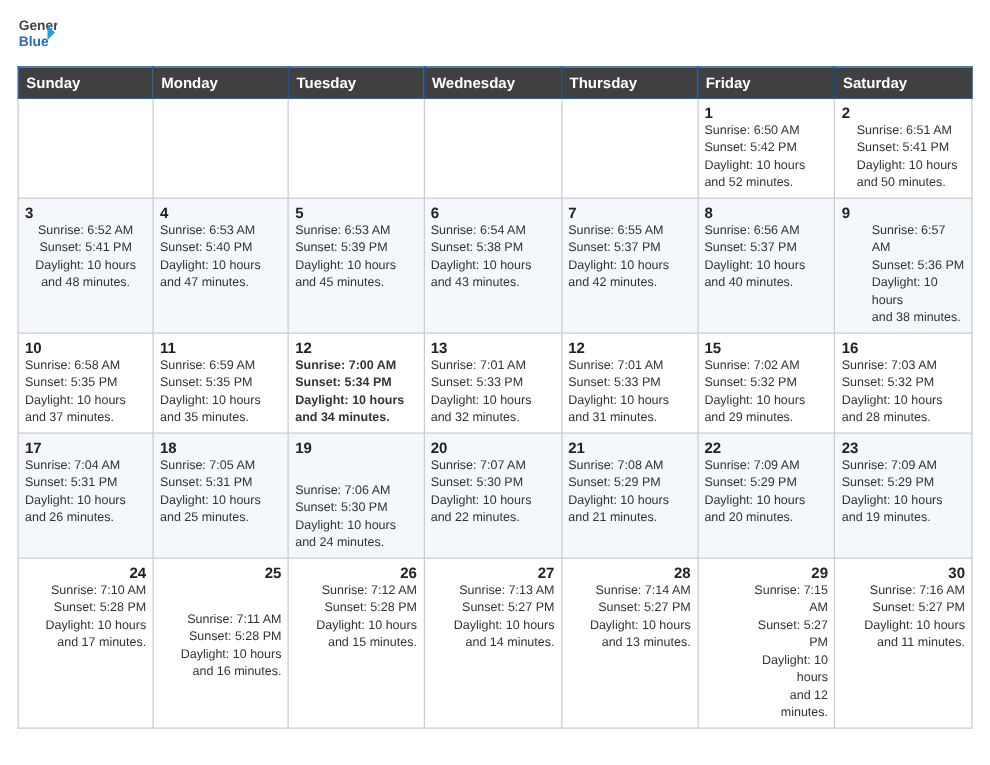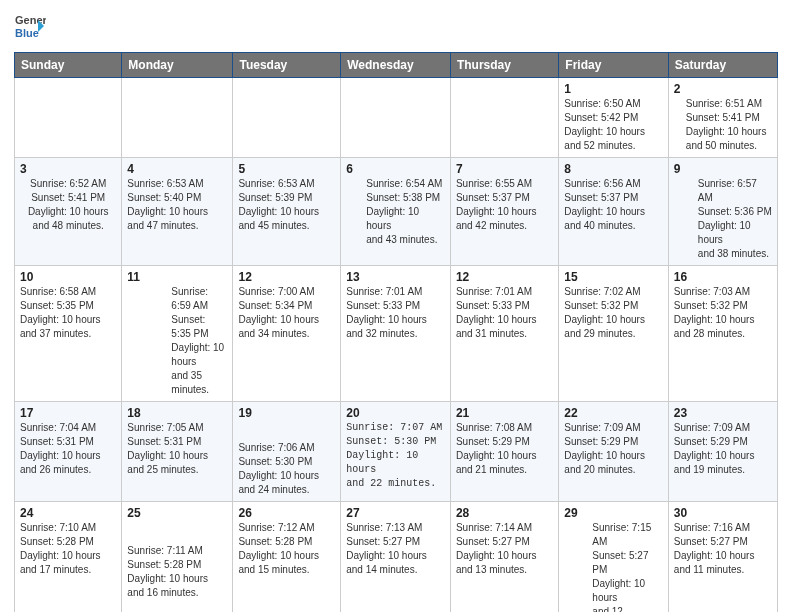--- a/index.html
+++ b/index.html
@@ -64,42 +64,42 @@
       background: #fff;
     }
     .calendar tr:nth-child(even) td {
       background: #f4f7fb;
     }
     .calendar tr:nth-child(odd) td {
       background: #fff;
     }
     
     .calendar thead tr td, .calendar thead tr th {
-      background: #737373;
+      background: #404040;
     }
     .day-num {
       font-weight: bold;
       font-size: 12px;
       display: block;
       margin-bottom: 1px;
     }
     .day-info {
       font-size: 10px;
       color: #333;
       line-height: 1.4;
     }
     .empty-cell {
       background: #fff !important;
     }
     
     .row-1 td { background: #fff; }
     .row-2 td { background: #f0f4fa; }
     .row-3 td { background: #fff; }
     .row-4 td { background: #f0f4fa; }
-    .row-5 td { background: #fff; }
+    .row-5 td { background: #fff; text-align: right; }
   </style>
 </head>
 <body>
 
 <div class="page">
   <div class="header">
     <div class="logo">
   <div style="display:flex;align-items:center;">
     <div style="margin-right:2px;">
       <svg width="32" height="32" viewBox="0 0 32 32">
@@ -167,21 +167,21 @@
           </td>
           <td>
             <span class="day-num">5</span>
             <div class="day-info" style="white-space: pre-line;">Sunrise: 6:53 AM
 Sunset: 5:39 PM
 Daylight: 10 hours
 and 45 minutes.</div>
           </td>
           <td>
             <span class="day-num">6</span>
-            <div class="day-info" style="white-space: pre-line; margin-left: 20px;">Sunrise: 6:54 AM
+            <div class="day-info" style="white-space: pre-line;">Sunrise: 6:54 AM
 Sunset: 5:38 PM
 Daylight: 10 hours
 and 43 minutes.</div>
           </td>
           <td>
             <span class="day-num">7</span>
             <div class="day-info" style="white-space: pre-line;">Sunrise: 6:55 AM
 Sunset: 5:37 PM
 Daylight: 10 hours
 and 42 minutes.</div>
@@ -204,28 +204,28 @@
         <tr class="row-3">
           <td>
             <span class="day-num">10</span>
             <div class="day-info" style="white-space: pre-line;">Sunrise: 6:58 AM
 Sunset: 5:35 PM
 Daylight: 10 hours
 and 37 minutes.</div>
           </td>
           <td>
             <span class="day-num">11</span>
-            <div class="day-info" style="white-space: pre-line; margin-left: 44px;">Sunrise: 6:59 AM
+            <div class="day-info" style="white-space: pre-line;">Sunrise: 6:59 AM
 Sunset: 5:35 PM
 Daylight: 10 hours
 and 35 minutes.</div>
           </td>
           <td>
             <span class="day-num">12</span>
-            <div class="day-info" style="white-space: pre-line;">Sunrise: 7:00 AM
+            <div class="day-info" style="white-space: pre-line; font-weight: bold;">Sunrise: 7:00 AM
 Sunset: 5:34 PM
 Daylight: 10 hours
 and 34 minutes.</div>
           </td>
           <td>
             <span class="day-num">13</span>
             <div class="day-info" style="white-space: pre-line;">Sunrise: 7:01 AM
 Sunset: 5:33 PM
 Daylight: 10 hours
 and 32 minutes.</div>
@@ -269,21 +269,21 @@
           </td>
           <td>
             <span class="day-num">19</span>
             <div class="day-info" style="white-space: pre-line; margin-top: 21px;">Sunrise: 7:06 AM
 Sunset: 5:30 PM
 Daylight: 10 hours
 and 24 minutes.</div>
           </td>
           <td>
             <span class="day-num">20</span>
-            <div class="day-info" style="white-space: pre-line; font-family: Liberation Mono, monospace;">Sunrise: 7:07 AM
+            <div class="day-info" style="white-space: pre-line;">Sunrise: 7:07 AM
 Sunset: 5:30 PM
 Daylight: 10 hours
 and 22 minutes.</div>
           </td>
           <td>
             <span class="day-num">21</span>
             <div class="day-info" style="white-space: pre-line;">Sunrise: 7:08 AM
 Sunset: 5:29 PM
 Daylight: 10 hours
 and 21 minutes.</div>

